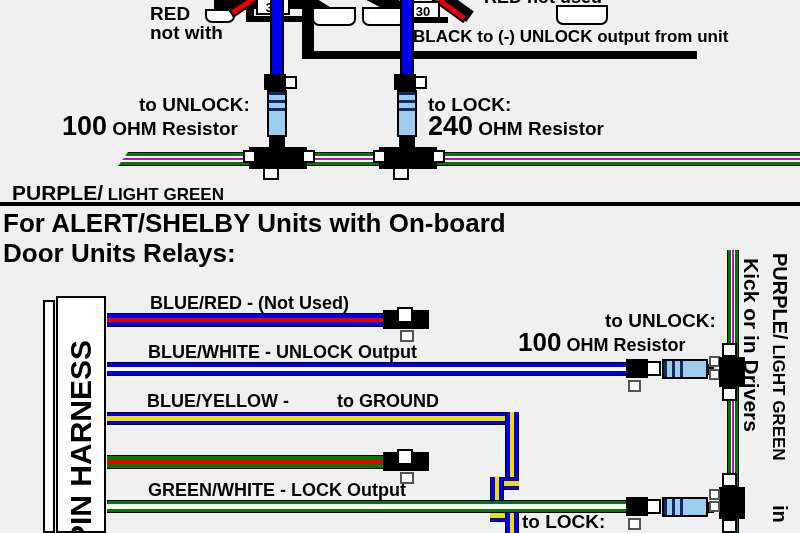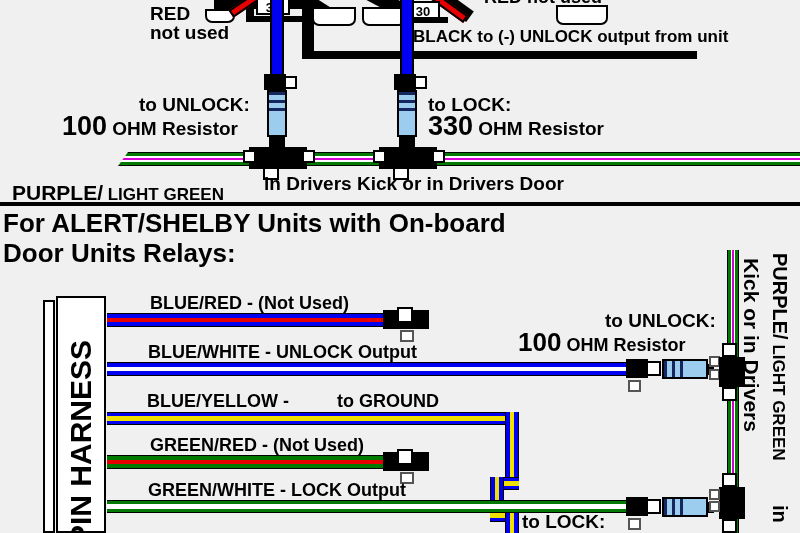--- a/index.html
+++ b/index.html
@@ -57,59 +57,58 @@
   <div class="abs tab" style="left:556px;top:5px;width:52px;height:20px;"></div>
   <div class="abs blk" style="left:246px;top:6px;width:8px;height:16px;"></div>
   <div class="abs blk" style="left:246px;top:16px;width:58px;height:6px;"></div>
   <div class="abs blk" style="left:400px;top:17px;width:48px;height:6px;"></div>
   <div class="abs reddiag" style="left:228px;top:0;width:34px;height:9px;transform:rotate(-34deg);"></div>
   <div class="abs reddiag" style="left:426px;top:2px;width:44px;height:9px;transform:rotate(36deg);"></div>
   <div class="abs pin30" style="left:256px;top:-3px;width:34px;height:18px;line-height:18px;">30</div>
   <div class="abs pin30" style="left:406px;top:1px;width:34px;height:18px;line-height:18px;">30</div>
 
   <div class="abs lbl f19 tr" style="left:150px;top:4px;width:110px;">RED</div>
-  <div class="abs lbl f19 tr" style="left:150px;top:23px;width:110px;">not used</div>
+  <div class="abs lbl f19 tr" style="left:150px;top:23px;width:110px;">not with</div>
   <div class="abs lbl f18" style="left:484px;top:-12px;">RED not used</div>
   <div class="abs lbl f17" style="left:413px;top:28px;">BLACK to (-) UNLOCK output from unit</div>
 
   <div class="abs bwire" style="left:270px;top:-5px;width:14px;height:85px;"></div>
   <div class="abs bwire" style="left:400px;top:-5px;width:14px;height:85px;"></div>
   <div class="abs blk" style="left:264px;top:74px;width:22px;height:16px;"></div>
   <div class="abs wsq" style="left:284px;top:76px;width:13px;height:13px;"></div>
   <div class="abs blk" style="left:394px;top:74px;width:22px;height:16px;"></div>
   <div class="abs wsq" style="left:414px;top:76px;width:13px;height:13px;"></div>
   <div class="abs res-v" style="left:267px;top:90px;width:20px;height:47px;"></div>
   <div class="abs res-v" style="left:397px;top:90px;width:20px;height:47px;"></div>
   <div class="abs blk" style="left:269px;top:137px;width:16px;height:11px;"></div>
   <div class="abs blk" style="left:399px;top:137px;width:16px;height:11px;"></div>
 
   <div class="abs lbl f19 tr" style="left:139px;top:95px;width:126px;">to UNLOCK:</div>
   <div class="abs lbl tr" style="left:62px;top:112px;width:205px;">
     <span class="big-num">100</span><span class="suffix"> OHM Resistor</span>
   </div>
   <div class="abs lbl f19" style="left:428px;top:95px;">to LOCK:</div>
   <div class="abs lbl" style="left:428px;top:112px;">
-    <span class="big-num">330</span><span class="suffix"> OHM Resistor</span>
+    <span class="big-num">240</span><span class="suffix"> OHM Resistor</span>
   </div>
 
   <div class="abs w-purplegreen" style="left:118px;top:152px;width:682px;height:14px;clip-path:polygon(10px 0,100% 0,100% 100%,0 100%);"></div>
 
   <div class="abs blk" style="left:249px;top:147px;width:58px;height:22px;"></div>
   <div class="abs wsq" style="left:243px;top:150px;width:13px;height:13px;"></div>
   <div class="abs wsq" style="left:302px;top:150px;width:13px;height:13px;"></div>
   <div class="abs wsq" style="left:263px;top:167px;width:16px;height:13px;"></div>
   <div class="abs blk" style="left:379px;top:147px;width:58px;height:22px;"></div>
   <div class="abs wsq" style="left:373px;top:150px;width:13px;height:13px;"></div>
   <div class="abs wsq" style="left:432px;top:150px;width:13px;height:13px;"></div>
   <div class="abs wsq" style="left:393px;top:167px;width:16px;height:13px;"></div>
 
   <div class="abs lbl" style="left:12px;top:182px;">
     <span class="f21">PURPLE/</span><span class="f17"> LIGHT GREEN</span>
   </div>
-  <div class="abs lbl f19" style="left:264px;top:174px;">in Drivers Kick or in Drivers Door</div>
 
   <div class="abs blk" style="left:0;top:202px;width:800px;height:4px;"></div>
   <div class="abs heading" style="left:3px;top:210px;">For ALERT/SHELBY Units with On-board</div>
   <div class="abs heading" style="left:3px;top:240px;">Door Units Relays:</div>
 
   <div class="abs" style="left:43px;top:300px;width:12px;height:233px;background:#fff;border:2px solid var(--ink);"></div>
   <div class="abs" style="left:56px;top:296px;width:50px;height:237px;background:#fff;border:2px solid var(--ink);"></div>
   <div class="abs rotm90 lbl" style="left:65px;top:545px;font-size:30px;">PIN HARNESS</div>
 
   <div class="abs lbl f18" style="left:150px;top:294px;">BLUE/RED - (Not Used)</div>
@@ -134,21 +133,20 @@
 
   <div class="abs lbl f18" style="left:147px;top:392px;">BLUE/YELLOW -</div>
   <div class="abs lbl f18" style="left:337px;top:392px;">to GROUND</div>
   <div class="abs w-blueyellow" style="left:107px;top:412px;width:412px;height:13px;"></div>
   <div class="abs wv-blueyellow" style="left:505px;top:412px;width:14px;height:78px;"></div>
   <div class="abs w-blueyellow" style="left:490px;top:477px;width:29px;height:13px;"></div>
   <div class="abs wv-blueyellow" style="left:490px;top:477px;width:14px;height:45px;"></div>
   <div class="abs w-blueyellow" style="left:490px;top:509px;width:29px;height:13px;"></div>
   <div class="abs wv-blueyellow" style="left:505px;top:509px;width:14px;height:24px;"></div>
 
-  <div class="abs lbl f18" style="left:150px;top:436px;">GREEN/RED - (Not Used)</div>
   <div class="abs w-greenred" style="left:107px;top:455px;width:278px;height:14px;"></div>
   <div class="abs blk" style="left:383px;top:452px;width:46px;height:19px;"></div>
   <div class="abs wsq" style="left:397px;top:449px;width:16px;height:16px;"></div>
   <div class="abs wsq-lt" style="left:400px;top:472px;width:14px;height:12px;"></div>
 
   <div class="abs lbl f18" style="left:148px;top:481px;">GREEN/WHITE - LOCK Output</div>
   <div class="abs w-greenwhite" style="left:107px;top:500px;width:523px;height:13px;"></div>
   <div class="abs blk" style="left:626px;top:497px;width:22px;height:19px;"></div>
   <div class="abs wsq" style="left:646px;top:499px;width:15px;height:15px;"></div>
   <div class="abs wsq-lt" style="left:628px;top:518px;width:13px;height:12px;"></div>

